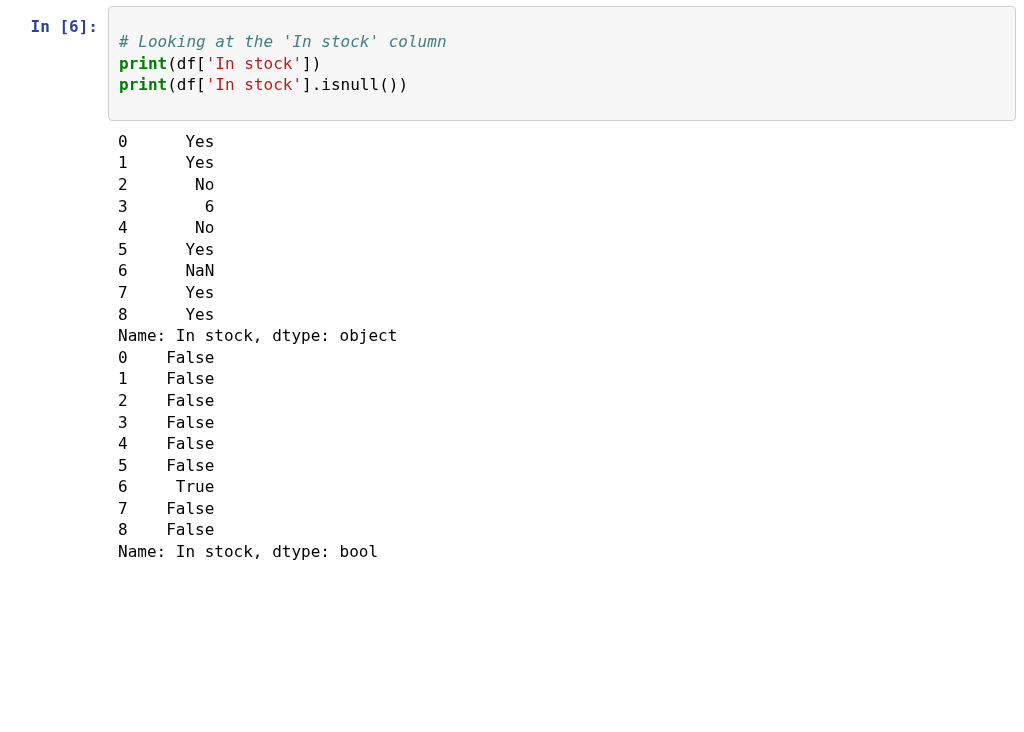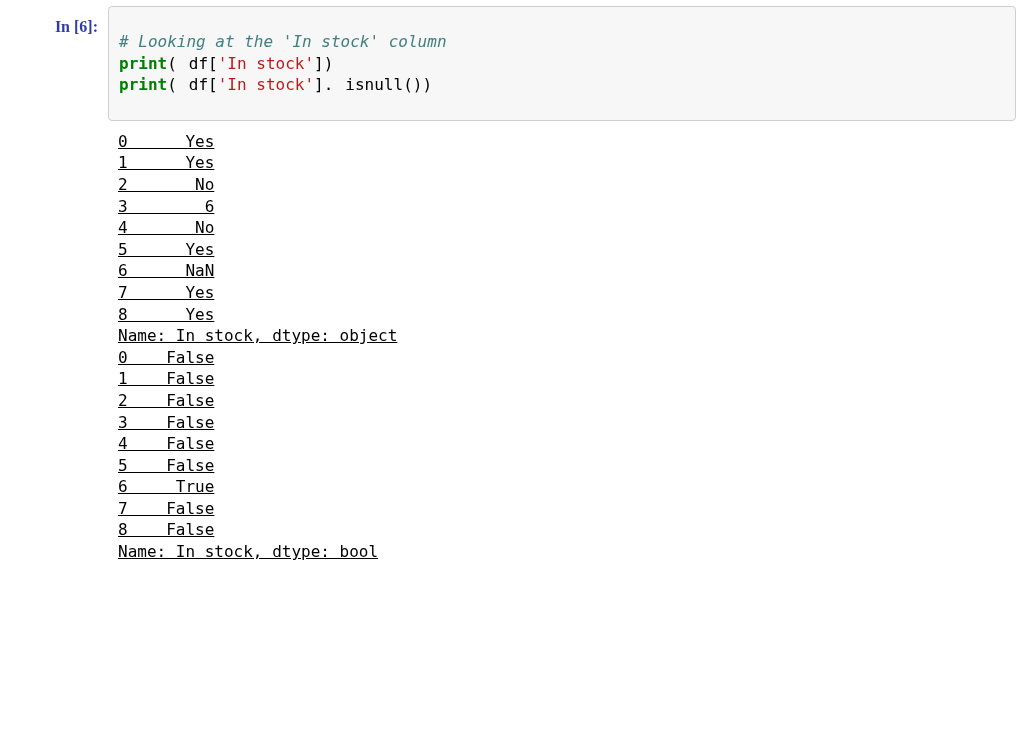--- a/index.html
+++ b/index.html
@@ -17,47 +17,45 @@
   }
   .prompt {
     width: 100px;
     flex: 0 0 100px;
     text-align: right;
     padding: 10px 10px 0 0;
     color: #303F9F;
     font-weight: bold;
     white-space: nowrap;
     box-sizing: border-box;
-    font-family: Liberation Serif, serif;
   }
   .prompt .lbl { color: #303F9F; }
   .prompt .num { color: #303F9F; }
   .body-col {
     flex: 1 1 auto;
     min-width: 0;
   }
   .input-area {
     border: 1px solid #cfcfcf;
     border-radius: 4px;
     background: #f7f7f7;
     padding: 24px 10px;
     white-space: pre;
     overflow: hidden;
   }
   .output-area {
     padding: 10px 0 0 10px;
     white-space: pre;
-    text-decoration: underline;
   }
   
   .c-comment { color: #408080; font-style: italic; }
   .c-builtin { color: #008000; font-weight: bold; }
   .c-string  { color: #b91c1c; }
   .c-punct   { color: #000; }
-  .c-plain   { color: #000; margin-left: 12px; }
+  .c-plain   { color: #000; }
   .line { display: block; }
 </style>
 </head>
 <body>
 
 <div class="cell">
   <div class="prompt">
     <span class="lbl">In </span><span>[</span><span class="num">6</span><span>]:</span>
   </div>
   <div class="body-col">

